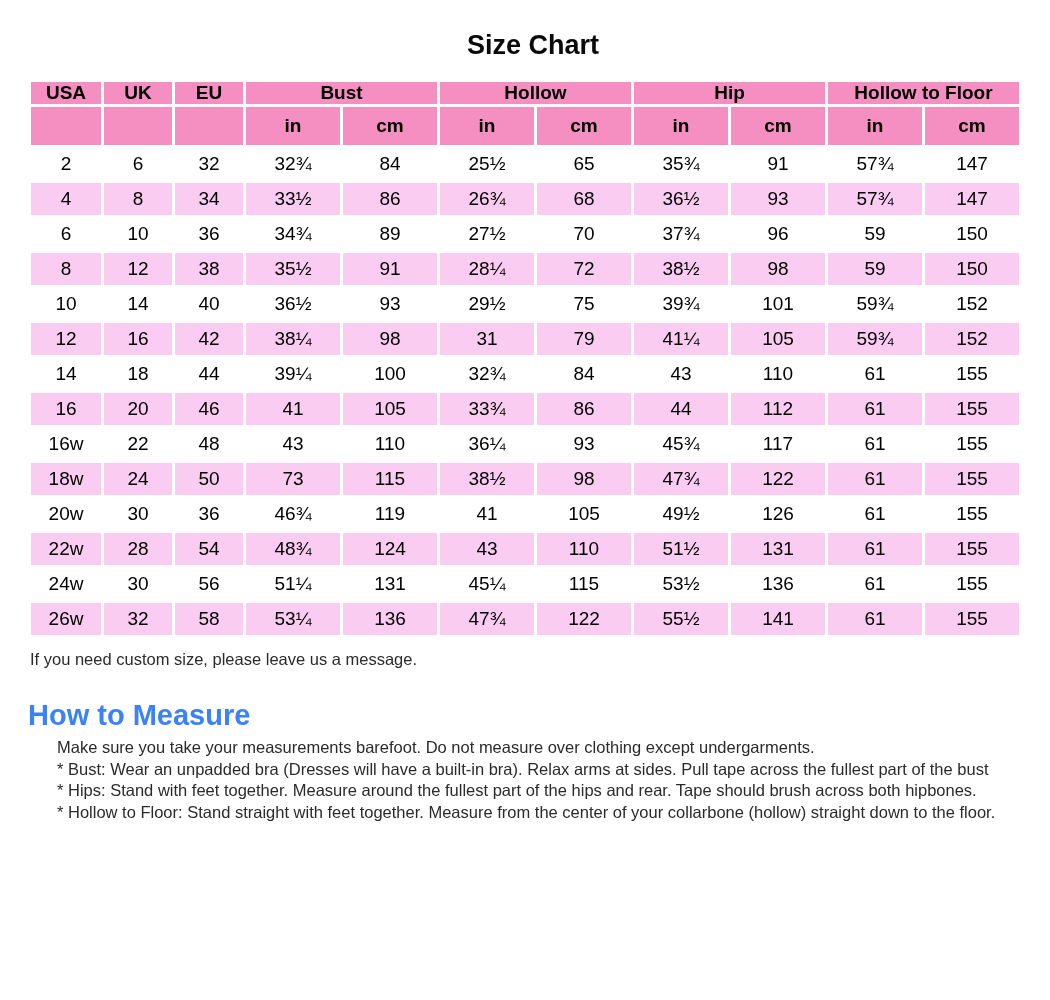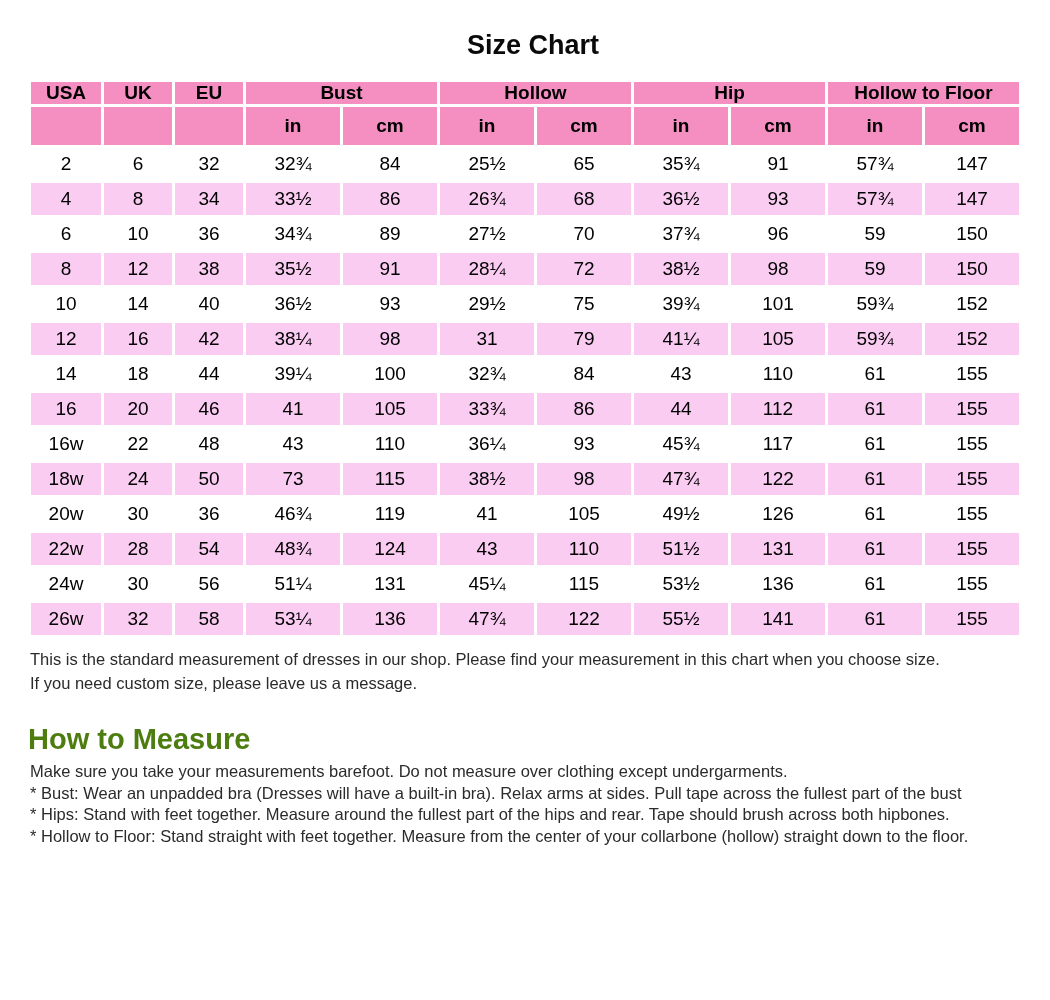--- a/index.html
+++ b/index.html
@@ -58,32 +58,33 @@
     margin: 10px 0 0 30px;
     font-size: 16.5px;
     line-height: 1.45;
     color: #2b2b2b;
     width: 990px;
   }
   .htm-heading {
     margin: 27px 0 5px 28px;
     font-size: 29px;
     font-weight: bold;
-    color: #4d7c0f;
+    color: #3b82f6;
   }
   .instructions {
     margin: 0 0 0 30px;
     width: 985px;
     font-size: 16.5px;
     line-height: 1.32;
     color: #2b2b2b;
   }
   .instructions .step {
     padding-left: 14px;
     text-indent: -14px;
+    margin-left: 27px;
   }
 </style>
 </head>
 <body>
 
 <div>
 
   <div class="title">Size Chart</div>
 
   <table class="size-chart">
@@ -304,21 +305,20 @@
           <td>122</td>
           <td>55½</td>
           <td>141</td>
           <td>61</td>
           <td>155</td>
         </tr>
       </tbody>
   </table>
 
   <div class="notes">
-    <div>This is the standard measurement of dresses in our shop. Please find your measurement in this chart when you choose size.</div>
     <div>If you need custom size, please leave us a message.</div>
   </div>
 
   <div class="htm-heading">How to Measure</div>
 
   <div class="instructions">
     <div class="step">Make sure you take your measurements barefoot. Do not measure over clothing except undergarments.</div>
   <div class="step">* Bust: Wear an unpadded bra (Dresses will have a built-in bra). Relax arms at sides. Pull tape across the fullest part of the bust</div>
       <div class="step">* Hips: Stand with feet together. Measure around the fullest part of the hips and rear. Tape should brush across both hipbones.</div>
       <div class="step">* Hollow to Floor: Stand straight with feet together. Measure from the center of your collarbone (hollow) straight down to the floor.</div>

